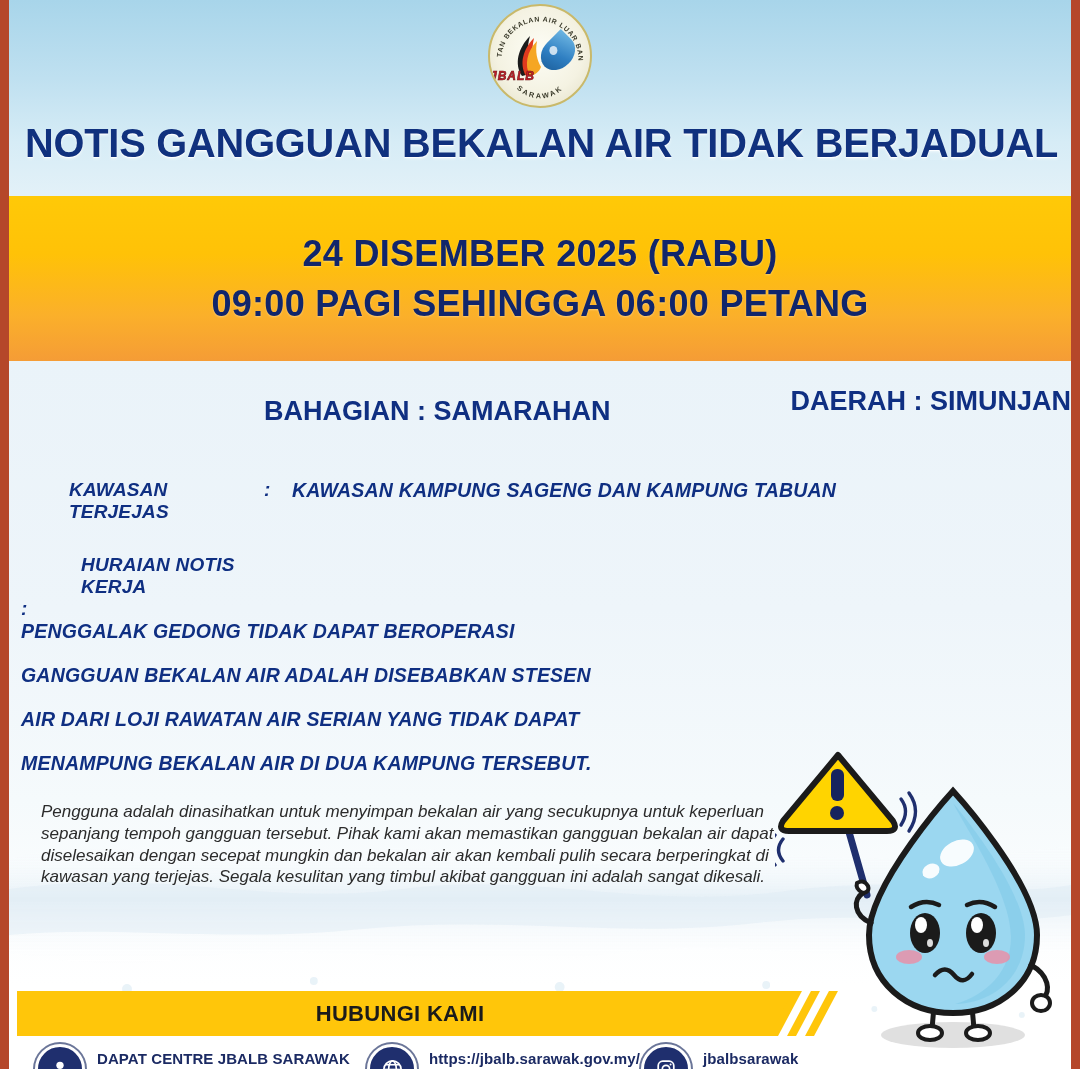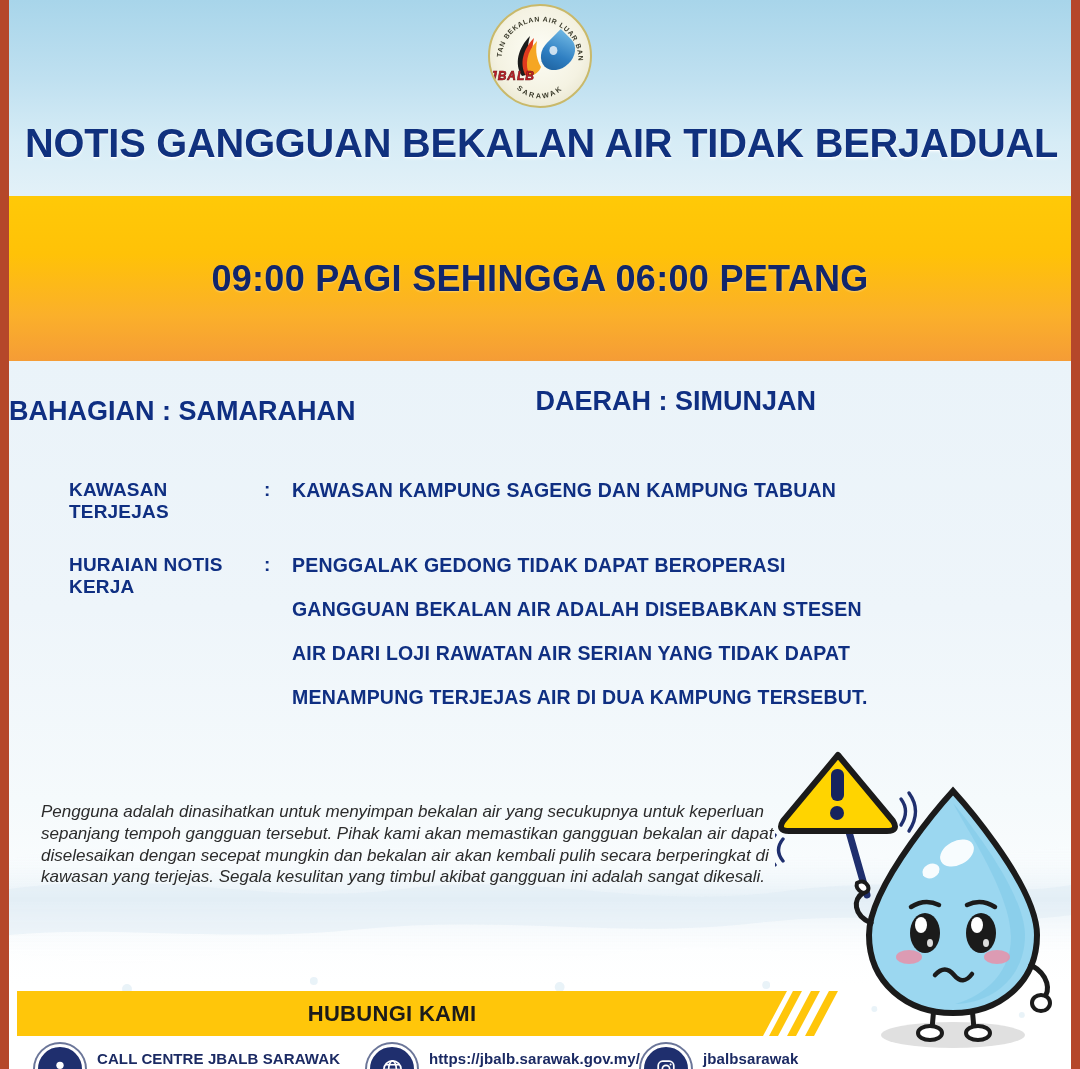--- a/index.html
+++ b/index.html
@@ -141,32 +141,33 @@
     pointer-events: none;
     opacity: .85;
   }
   .water-bg svg { width: 100%; height: 100%; display: block; }
 
   .region-row {
     position: absolute;
     top: 35px;
     left: 0; right: 0;
     display: flex;
-    justify-content: flex-start;
+    justify-content: flex-end;
     gap: 180px;
     color: #0f2f82;
     font-size: 27px;
     font-weight: bold;
   }
   .region-item.daerah { margin-top: -10px; }
 
   .field {
     position: absolute;
     display: flex;
     color: #0f2f82;
+    font-style: italic;
   }
   .field .label {
     width: 255px;
     font-size: 19px;
     font-weight: bold;
     letter-spacing: 0.2px;
     flex: none;
     padding-left: 60px;
     box-sizing: border-box;
   }
@@ -175,21 +176,21 @@
     flex: none;
     font-size: 19px;
     font-weight: bold;
   }
   .field .value {
     font-size: 19.5px;
     font-weight: bold;
     letter-spacing: 0.2px;
   }
   .field.kawasan { top: 118px; left: 0; }
-  .field.huraian { top: 193px; left: 0; }
+  .field.huraian { top: 193px; left: 12px; flex-direction: column; }
   .field.huraian .value-lines p {
     margin: 0 0 21px 0;
     font-size: 19.5px;
     font-weight: bold;
     letter-spacing: 0.2px;
   }
 
   .advisory {
     position: absolute;
     left: 32px;
@@ -218,20 +219,21 @@
     position: absolute;
     left: 8px;
     top: 152px;
     width: 770px;
     height: 45px;
     background: #ffc60a;
     clip-path: polygon(0 0, 100% 0, calc(100% - 24px) 100%, 0 100%);
     display: flex;
     align-items: center;
     justify-content: center;
+    padding-left: 8px;
   }
   .contact-bar-text {
     font-size: 22px;
     font-weight: bold;
     color: #1b1b1b;
     letter-spacing: 0.3px;
     margin-right: 20px;
   }
   .slashes {
     position: absolute;
@@ -320,20 +322,21 @@
         </div>
         <div class="logo-drop"></div>
         <div class="logo-jbalb">JBALB</div>
       </div>
     </div>
 
     <div class="poster-title">NOTIS GANGGUAN BEKALAN AIR TIDAK BERJADUAL</div>
   </div>
 
   <div class="date-banner">
+    <div class="date-line">24 DISEMBER 2025 (RABU)</div>
     <div class="date-line">09:00 PAGI SEHINGGA 06:00 PETANG</div>
   </div>
 
   <div class="body-area">
 
     <div class="water-bg">
       <svg viewBox="0 0 1080 330" preserveAspectRatio="none">
         <defs>
           <linearGradient id="wg" x1="0" y1="0" x2="0" y2="1">
             <stop offset="0%" stop-color="#ffffff" stop-opacity="0"></stop>
@@ -369,21 +372,21 @@
       <div class="value">KAWASAN KAMPUNG SAGENG DAN KAMPUNG TABUAN</div>
     </div>
 
     <div class="field huraian">
       <div class="label">HURAIAN NOTIS KERJA</div>
       <div class="colon">:</div>
       <div class="value-lines">
         <p>PENGGALAK GEDONG TIDAK DAPAT BEROPERASI</p>
         <p>GANGGUAN BEKALAN AIR ADALAH DISEBABKAN STESEN</p>
         <p>AIR DARI LOJI RAWATAN AIR SERIAN YANG TIDAK DAPAT</p>
-        <p>MENAMPUNG TERJEJAS AIR DI DUA KAMPUNG TERSEBUT.</p>
+        <p>MENAMPUNG BEKALAN AIR DI DUA KAMPUNG TERSEBUT.</p>
       </div>
     </div>
 
     <div class="advisory">Pengguna adalah dinasihatkan untuk menyimpan bekalan air yang secukupnya untuk keperluan sepanjang tempoh gangguan tersebut. Pihak kami akan memastikan gangguan bekalan air dapat diselesaikan dengan secepat mungkin dan bekalan air akan kembali pulih secara berperingkat di kawasan yang terjejas. Segala kesulitan yang timbul akibat gangguan ini adalah sangat dikesali.</div>
 
     <div class="contact-zone">
 
       <div class="contact-bar">
         <div class="contact-bar-text">HUBUNGI KAMI</div>
       </div>
@@ -394,21 +397,21 @@
       </div>
 
       <div class="contact-col c1">
         <div class="cicon">
           <svg width="22" height="22" viewBox="0 0 24 24" fill="#ffffff">
             <circle cx="12" cy="8" r="4"></circle>
             <path d="M4 21c0-4.4 3.6-7 8-7s8 2.6 8 7z"></path>
           </svg>
         </div>
         <div class="ctext">
-          <div>CALL CENTRE JBALB SARAWAK</div>
+          <div>DAPAT CENTRE JBALB SARAWAK</div>
 
         </div>
       </div>
 
       <div class="contact-col c2">
         <div class="cicon">
           <svg width="23" height="23" viewBox="0 0 24 24" fill="none" stroke="#ffffff" stroke-width="1.7">
             <circle cx="12" cy="12" r="9"></circle>
             <ellipse cx="12" cy="12" rx="4" ry="9"></ellipse>
             <line x1="3" y1="12" x2="21" y2="12"></line>

